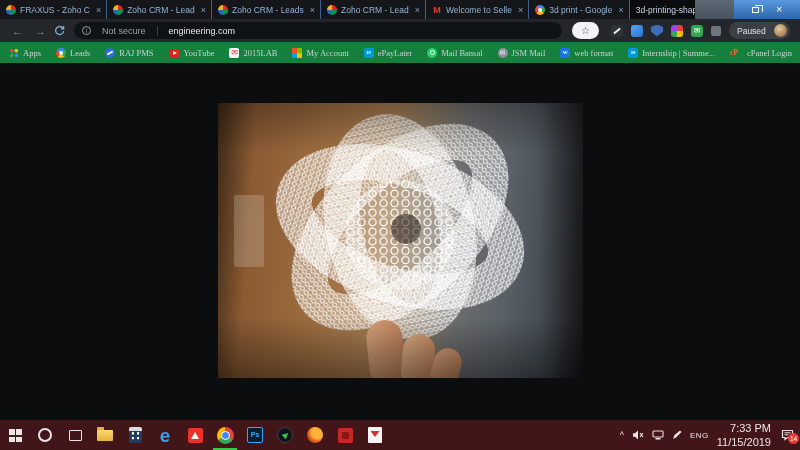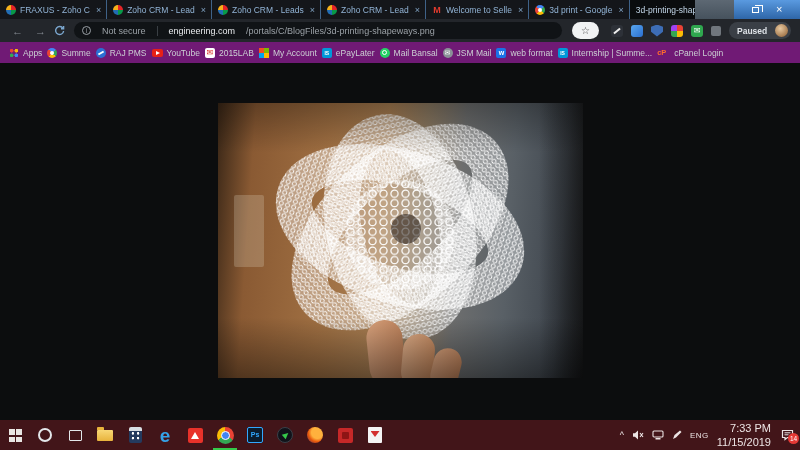--- a/index.html
+++ b/index.html
@@ -45,26 +45,26 @@
   .ext{width:12px;height:12px;border-radius:3px;position:relative;cursor:pointer;}
   .ext.pen{background:#2d3138;}
   .ext.pen::after{content:"";position:absolute;left:2px;top:5px;width:8px;height:2px;background:#eee;transform:rotate(-40deg);}
   .ext.bluebox{background:linear-gradient(135deg,#5aa7f0,#2a6fd0);}
   .ext.shield{background:#3d6db5;border-radius:0;clip-path:polygon(50% 0,100% 18%,100% 60%,50% 100%,0 60%,0 18%);}
   .ext.colorgrid{background:conic-gradient(#e94235 0 25%,#fbbc05 0 50%,#34a853 0 75%,#a142f4 0);}
   .ext.greenmail{background:#2fa84f;color:#fff;font-size:8px;line-height:12px;text-align:center;}
   .ext.greenmail::after{content:"\2709";}
   .ext.gray{width:10px;height:10px;border-radius:2px;background:#70767d;}
   .profile-chip{height:17px;border-radius:9px;background:#3a3f46;display:flex;align-items:center;gap:8px;
-    padding:0 3px 0 8px;margin-left:8px;font-size:8.5px;color:#dfe3e8;cursor:pointer;font-weight:bold;}
+    padding:0 3px 0 8px;margin-left:8px;font-size:8.5px;color:#dfe3e8;cursor:pointer;}
   .avatar{width:13px;height:13px;border-radius:50%;background:radial-gradient(circle at 40% 35%,#e8c9a0,#8a5a2e);}
 
   
-  .bookmarksbar{position:absolute;left:0;top:42px;width:800px;height:21px;background:#701a75;display:flex;align-items:center;
-    padding:0 9px;gap:5px;font-size:8.5px;color:#ccd0d4;overflow:hidden;}
+  .bookmarksbar{position:absolute;left:0;top:42px;width:800px;height:21px;background:#15803d;display:flex;align-items:center;
+    padding:0 9px;gap:15px;font-size:8.5px;color:#ccd0d4;overflow:hidden;font-family:Liberation Serif, serif;}
   .bm{display:flex;align-items:center;gap:4px;white-space:nowrap;cursor:pointer;}
   .fav.apps{background:
     radial-gradient(circle at 27% 27%,#ea4335 0 1.6px,transparent 2.1px),
     radial-gradient(circle at 73% 27%,#fbbc05 0 1.6px,transparent 2.1px),
     radial-gradient(circle at 27% 73%,#34a853 0 1.6px,transparent 2.1px),
     radial-gradient(circle at 73% 73%,#4285f4 0 1.6px,transparent 2.1px);}
   .fav.rajpms{border-radius:50%;background:#2b6fd4;}
   .fav.rajpms::after{content:"";position:absolute;left:2px;top:4px;width:6px;height:2px;background:#fff;transform:rotate(-30deg);}
   .fav.youtube{width:11px;height:8px;margin-top:1px;background:#e62117;border-radius:2px;}
   .fav.youtube::after{content:"";position:absolute;left:4px;top:2px;border-left:4px solid #fff;border-top:2px solid transparent;border-bottom:2px solid transparent;}
@@ -189,21 +189,20 @@
     <svg width="11" height="11" viewBox="0 0 11 11">
         <path d="M9 3.4A4 4 0 1 0 9.6 6" fill="none" stroke="#7ba7cf" stroke-width="1.4"></path>
         <path d="M9.6 1v2.7H7" fill="none" stroke="#7ba7cf" stroke-width="1.4"></path>
       </svg>
   </span>
   <div class="urlbar">
     <span class="info-ic">i</span>
     <span>Not secure</span>
     <span class="url-divider"></span>
     <span class="url-domain">engineering.com</span>
-    <span class="url-path">/portals/C/BlogFiles/3d-printing-shapeways.png</span>
   </div>
   <span class="star-bubble">☆</span>
   <div class="extrow">
     <span class="ext pen"></span>
     <span class="ext bluebox"></span>
     <span class="ext shield"></span>
     <span class="ext colorgrid"></span>
     <span class="ext greenmail"></span>
     <span class="ext gray"></span>
   </div>
@@ -213,21 +212,21 @@
   </div>
 </div>
 
 <div class="bookmarksbar">
   <div class="bm">
     <span class="fav apps"></span>
     <span>Apps</span>
   </div>
   <div class="bm">
     <span class="fav google"></span>
-    <span>Summe</span>
+    <span>Leads</span>
   </div>
   <div class="bm">
     <span class="fav rajpms"></span>
     <span>RAJ PMS</span>
   </div>
   <div class="bm">
     <span class="fav youtube"></span>
     <span>YouTube</span>
   </div>
   <div class="bm">

